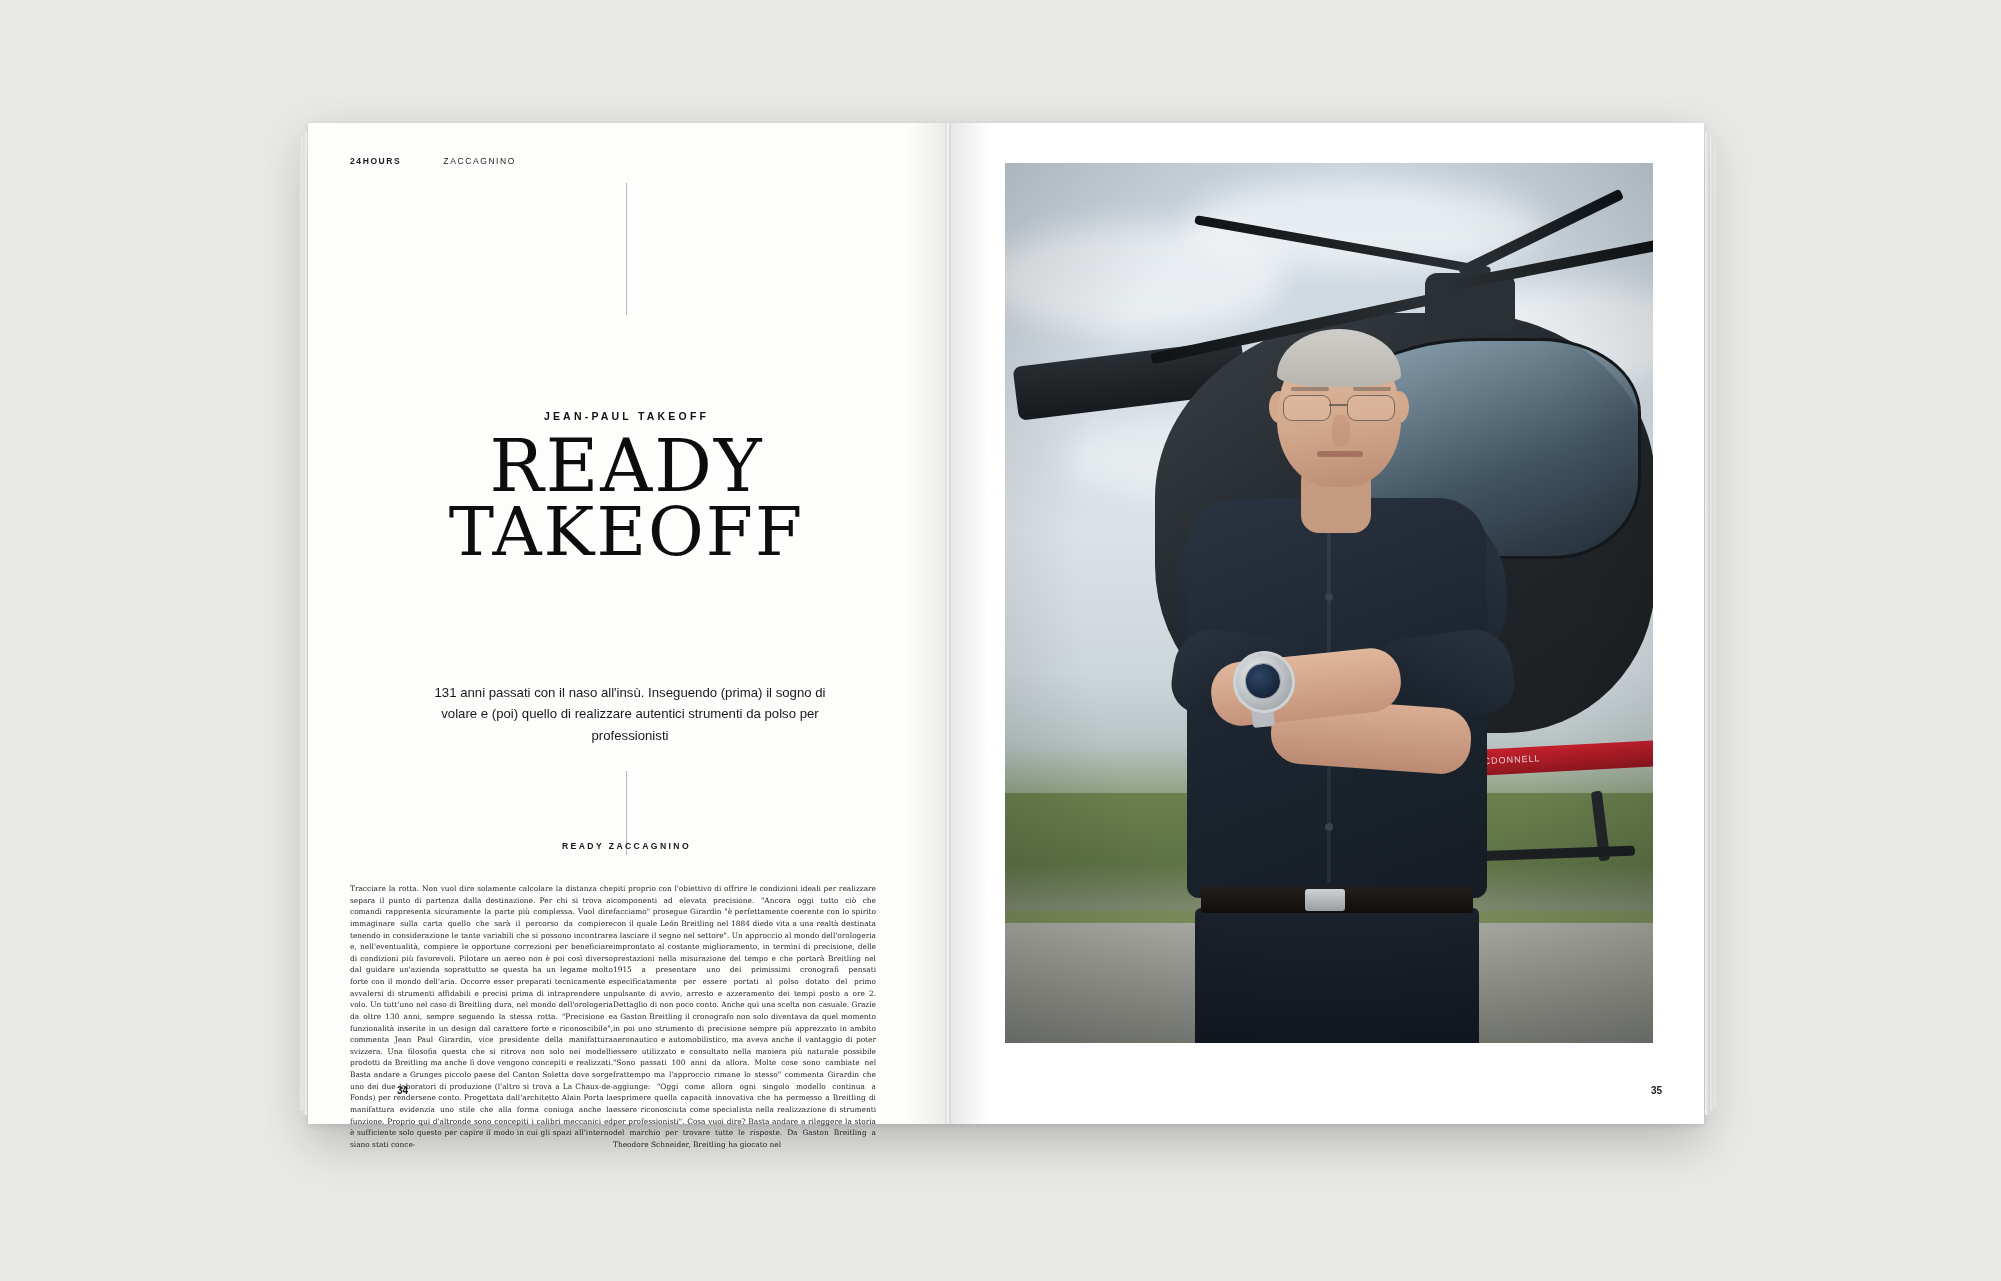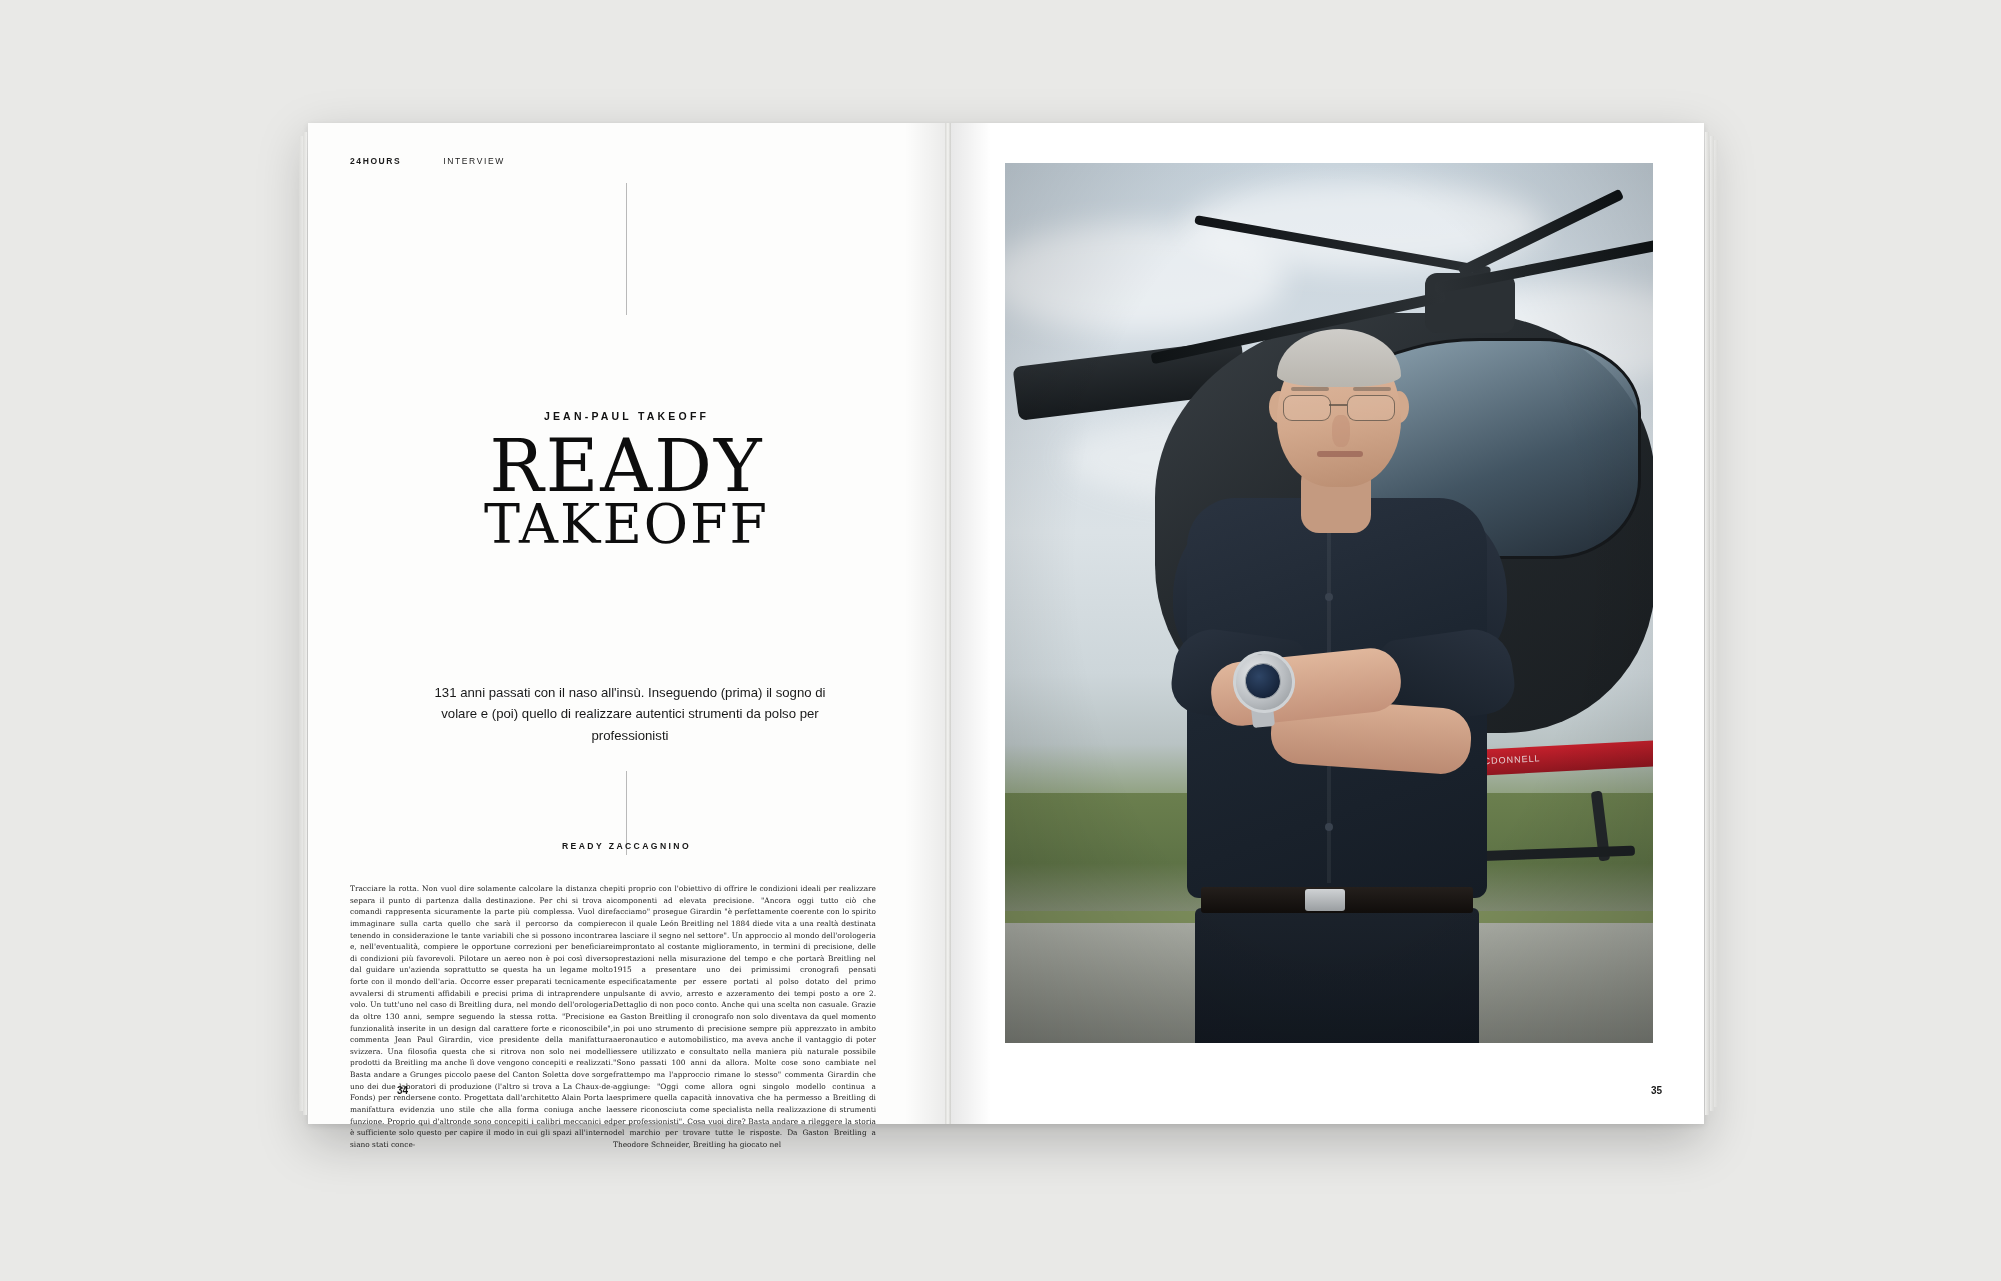--- a/index.html
+++ b/index.html
@@ -109,21 +109,21 @@
     top: 310px;
     text-align: center;
     color: #0d0d0d;
     font-family: "DejaVu Serif", serif;
     font-weight: 400;
     line-height: 0.93;
     letter-spacing: 1px;
   }
   .headline .l1 { font-size: 72px; letter-spacing: 2px;}
   .headline .l2 { font-size: 74px; letter-spacing: 2px;}
-  .headline .l3 { font-size: 54px; letter-spacing: 2px;}
+  .headline .l3 { font-size: 68px; letter-spacing: 2px;}
 
   
   .standfirst {
     position: absolute;
     left: 112px;
     width: 420px;
     top: 559px;
     text-align: center;
     font-family: "Liberation Sans", sans-serif;
     font-size: 13.2px;
@@ -447,21 +447,21 @@
     <div class="page-edge edge-l1"></div>
     <div class="page-edge edge-l2"></div>
     <div class="page-edge edge1"></div>
     <div class="page-edge edge2"></div>
     <div class="page-edge edge3"></div>
 
     <div class="page page-left">
 
       <div class="runhead">
         <span>24HOURS</span>
-        <span class="sec">INTERVIEW</span>
+        <span class="sec">ZACCAGNINO</span>
       </div>
 
       <div class="vrule vrule-top"></div>
       <div class="vrule vrule-bot"></div>
 
       <div class="kicker">JEAN-PAUL TAKEOFF</div>
 
       <div class="headline">
         <div class="l1">READY</div>
         <div class="l3">TAKEOFF</div>

